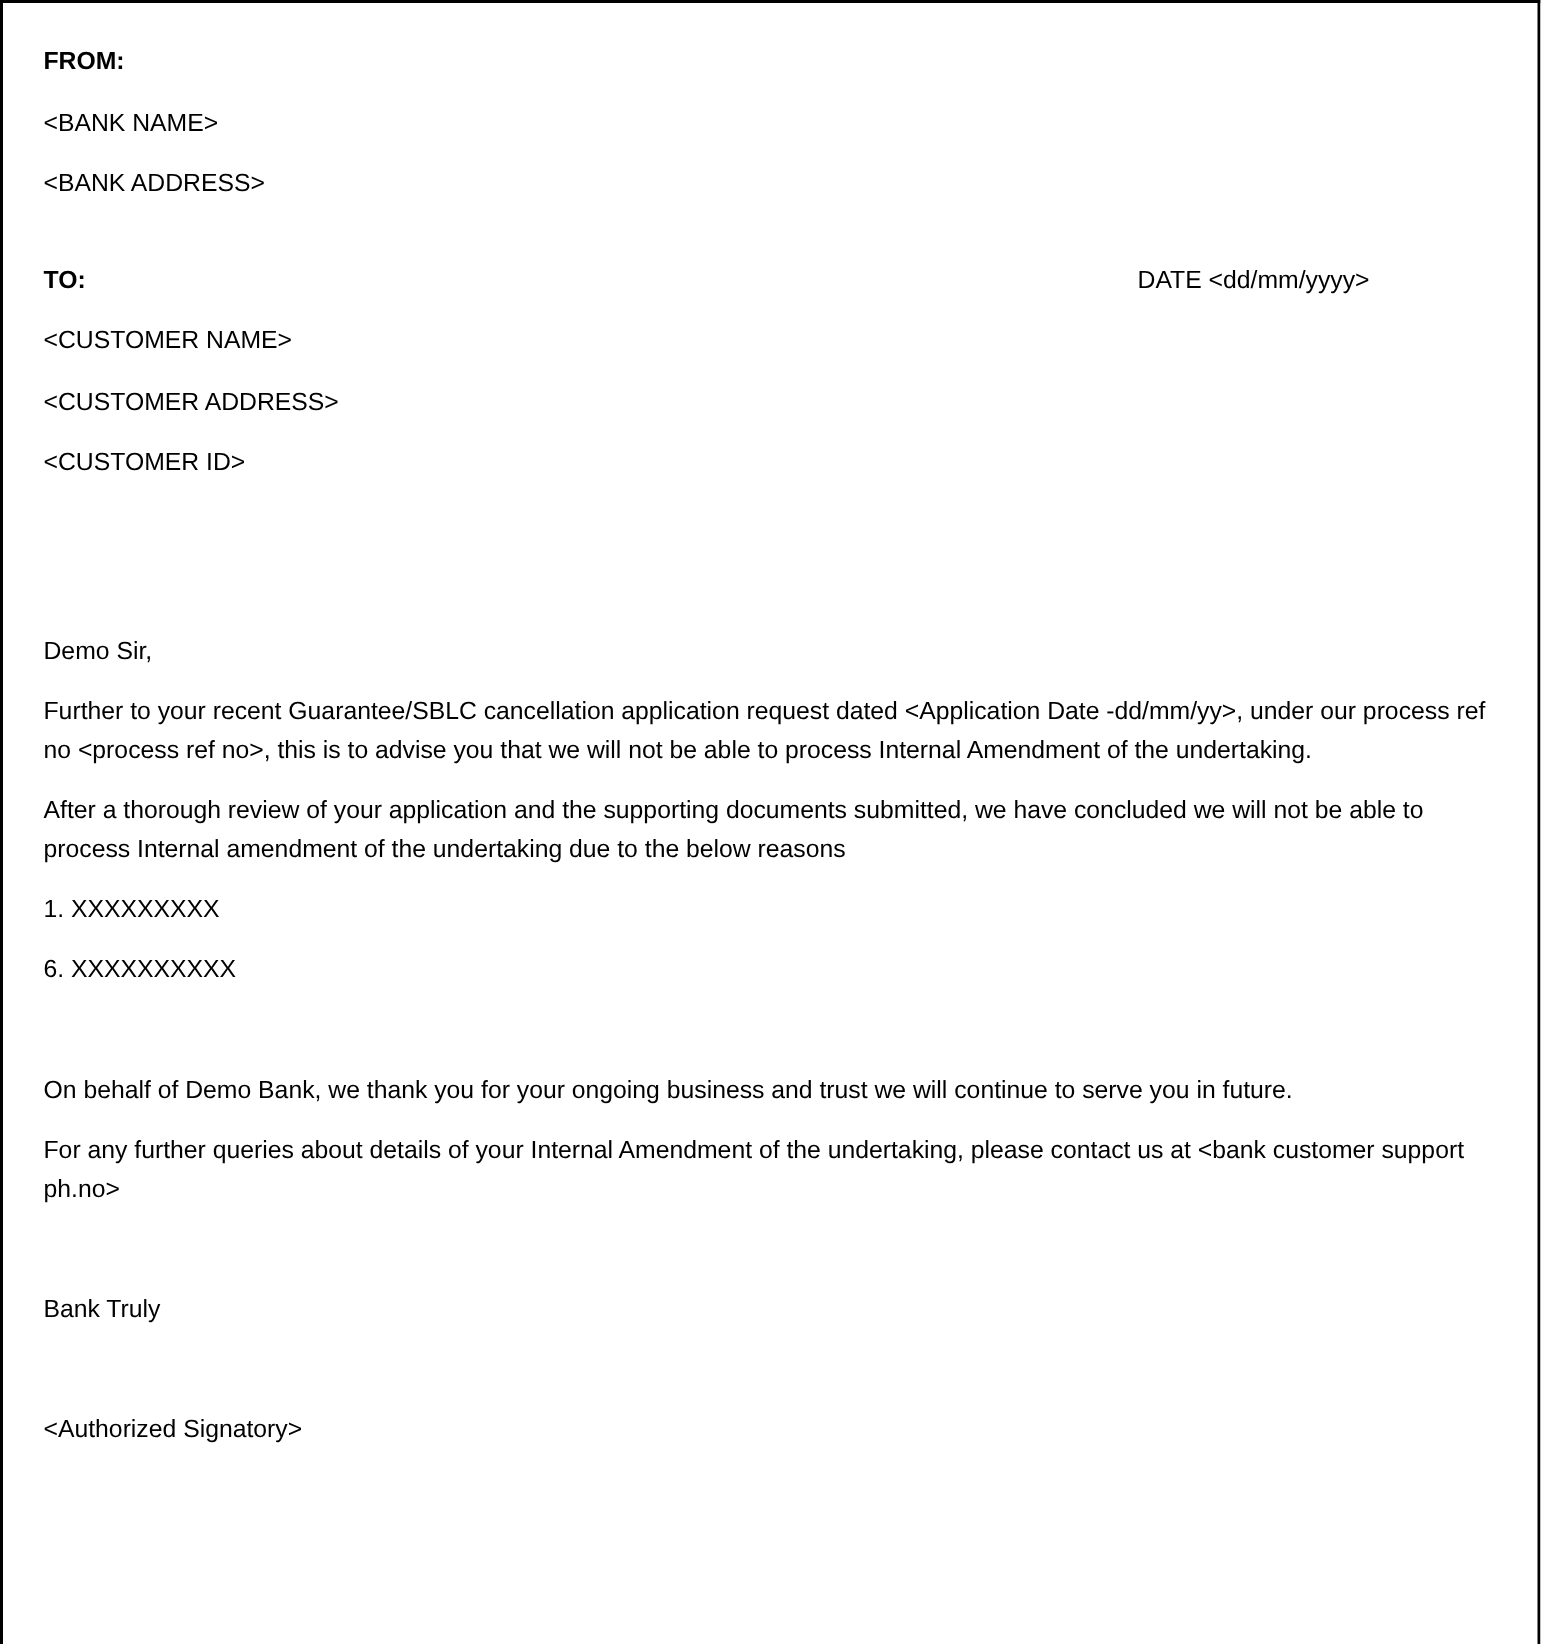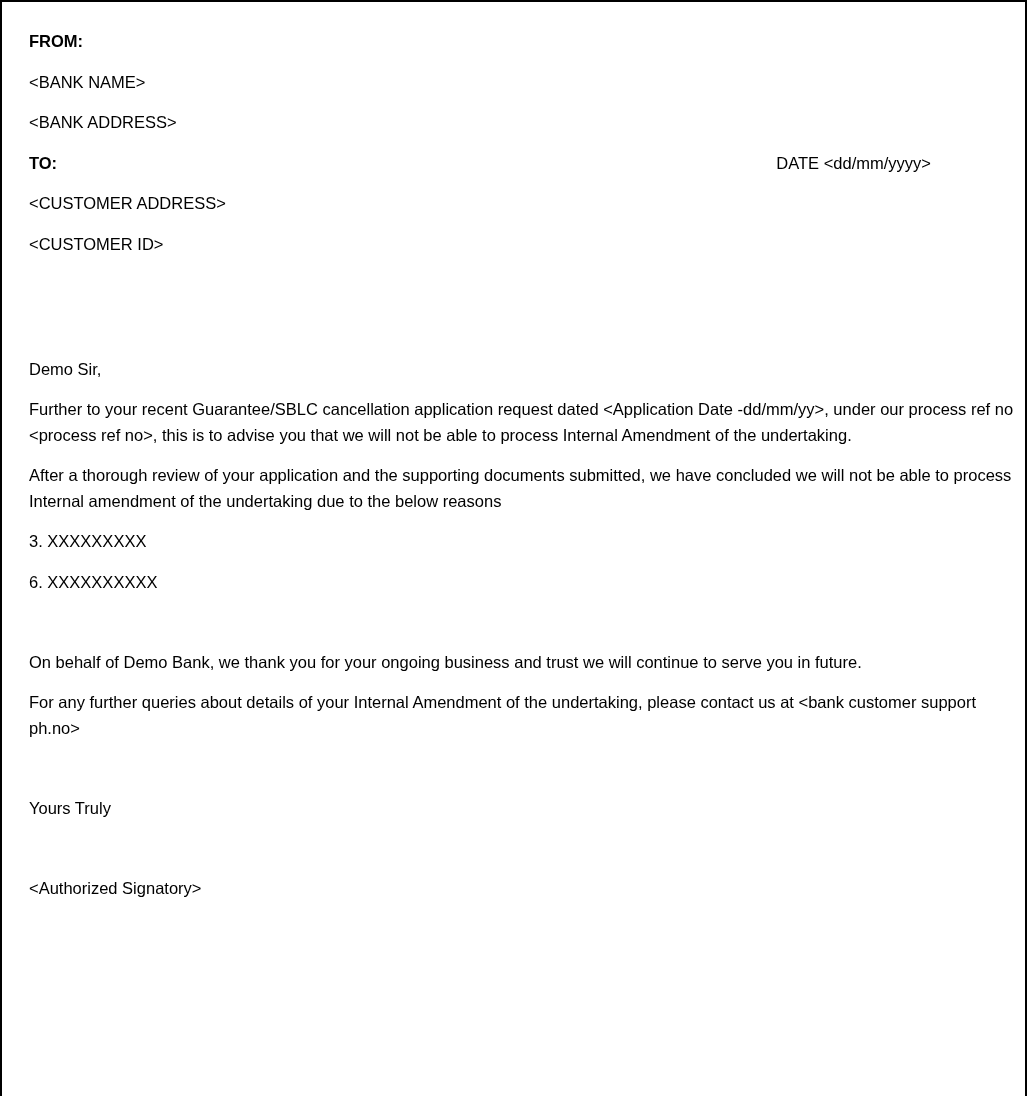--- a/index.html
+++ b/index.html
@@ -9,41 +9,42 @@
   }
   .page {
     position: relative;
     width: 1027px;
     height: 1096px;
     box-sizing: border-box;
     background: #ffffff;
     border-top: 2px solid #000000;
     border-left: 2px solid #000000;
     border-right: 2px solid #000000;
-    padding: 30px 9px 0 27px;
+    padding: 30px 27px 0 27px;
     font-family: "Liberation Sans", "DejaVu Sans", sans-serif;
     font-size: 16.5px;
     color: #000000;
     overflow: hidden;
   }
   .hline {
     margin: 0 0 21px 0;
     line-height: 19.5px;
   }
   .bold { font-weight: bold; }
   .to-row {
     display: flex;
     justify-content: space-between;
     align-items: flex-end;
     margin: 0 0 21px 0;
     line-height: 19.5px;
   }
   .date-field {
     margin-right: 85px;
     font-weight: normal;
+    margin-top: 24px;
   }
   .gap-xl { height: 81px; }
   .gap-md { height: 40px; }
   .para {
     margin: 0 0 14px 0;
     line-height: 26px;
   }
   .subject {
     text-indent: 64px;
   }
@@ -59,42 +60,43 @@
 
   <p class="hline bold">FROM:</p>
   <p class="hline">&lt;BANK NAME&gt;</p>
   <p class="hline">&lt;BANK ADDRESS&gt;</p>
 
   <div class="to-row">
     <span class="bold">TO:</span>
     <span class="date-field">DATE &lt;dd/mm/yyyy&gt;</span>
   </div>
 
+  <p class="hline">&lt;CUSTOMER NAME&gt;</p>
   <p class="hline">&lt;CUSTOMER ADDRESS&gt;</p>
   <p class="hline">&lt;CUSTOMER ID&gt;</p>
 
   <div class="gap-xl"></div>
 
   <p class="para">Demo Sir,</p>
 
 
   <p class="para">Further to your recent Guarantee/SBLC cancellation application request dated &lt;Application Date -dd/mm/yy&gt;, under our process ref no &lt;process ref no&gt;, this is to advise you that we will not be able to process Internal Amendment of the undertaking.</p>
 
   <p class="para">After a thorough review of your application and the supporting documents submitted, we have concluded we will not be able to process Internal amendment of the undertaking due to the below reasons</p>
 
-  <p class="list-item">3. XXXXXXXXX</p>
+  <p class="list-item">1. XXXXXXXXX</p>
   <p class="list-item">6. XXXXXXXXXX</p>
 
   <div class="gap-md"></div>
 
   <p class="para">On behalf of Demo Bank, we thank you for your ongoing business and trust we will continue to serve you in future.</p>
 
   <p class="para">For any further queries about details of your Internal Amendment of the undertaking, please contact us at &lt;bank customer support ph.no&gt;</p>
 
   <div class="gap-md"></div>
 
-  <p class="para">Yours Truly</p>
+  <p class="para">Bank Truly</p>
 
   <div class="gap-md"></div>
 
   <p class="para">&lt;Authorized Signatory&gt;</p>
 
 </div>
 
 </body></html>

